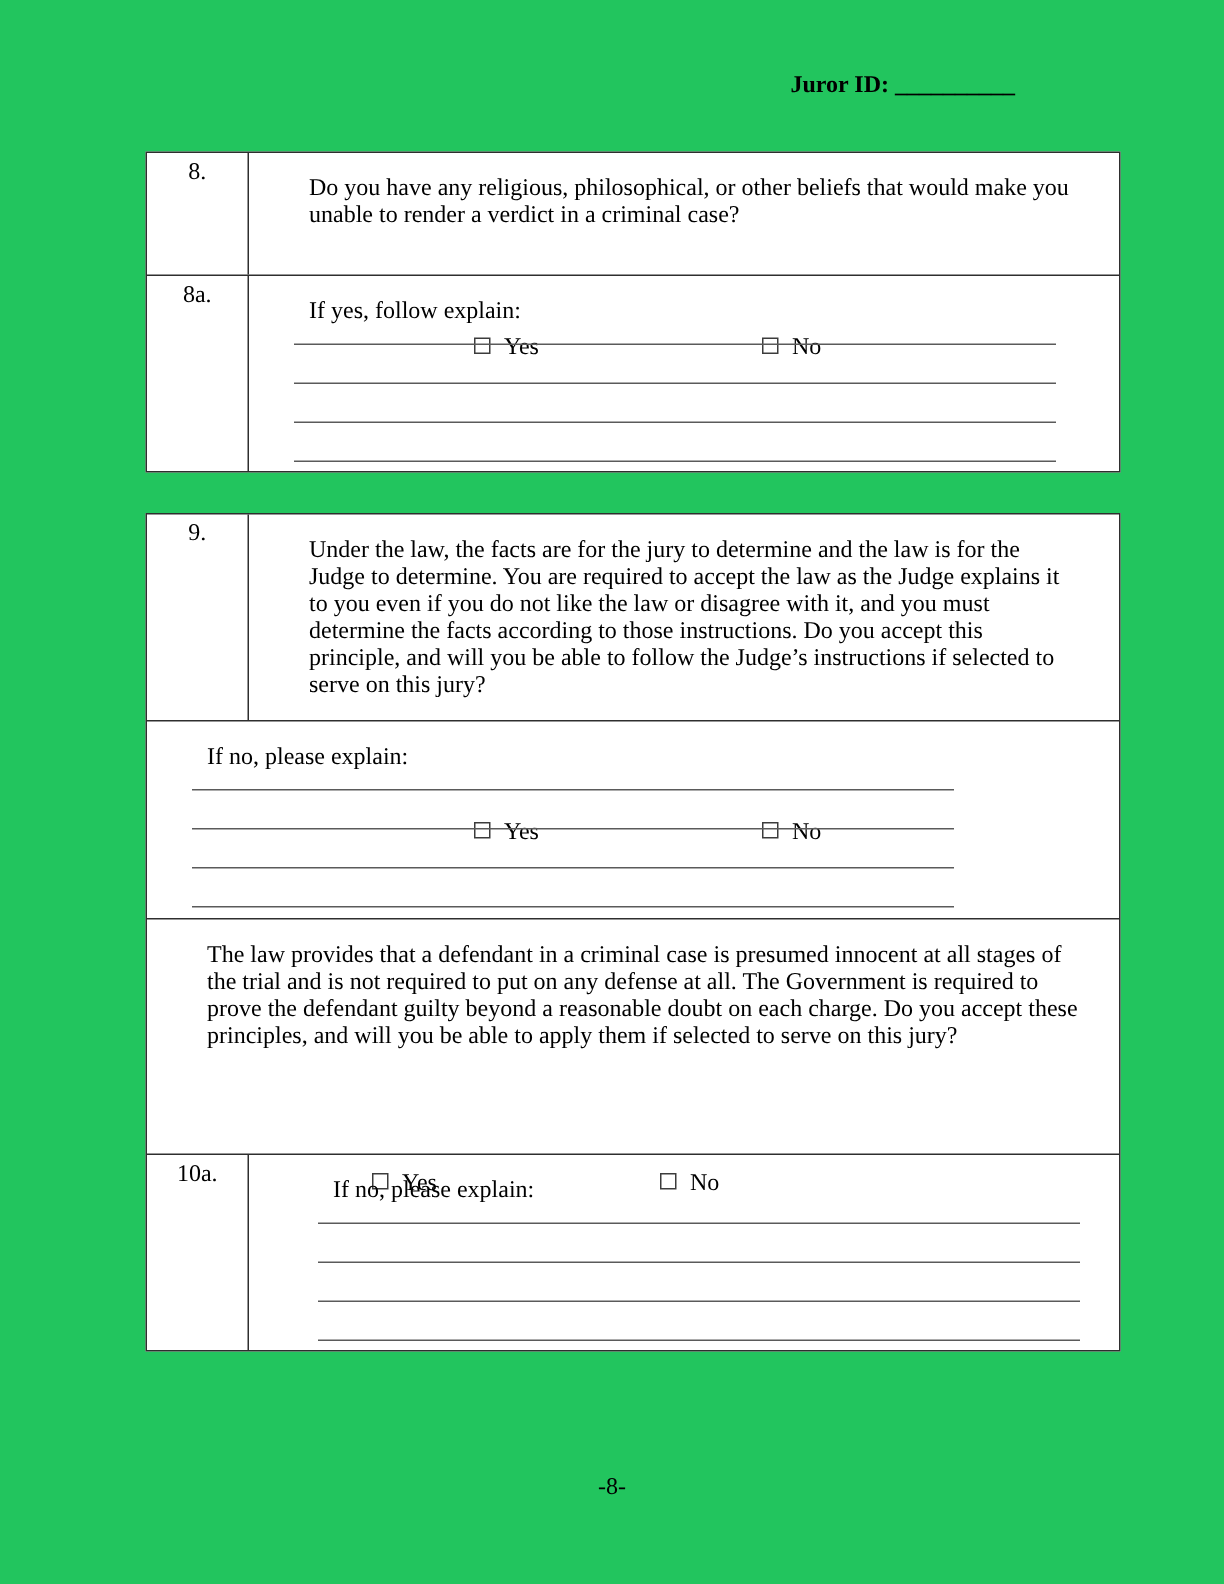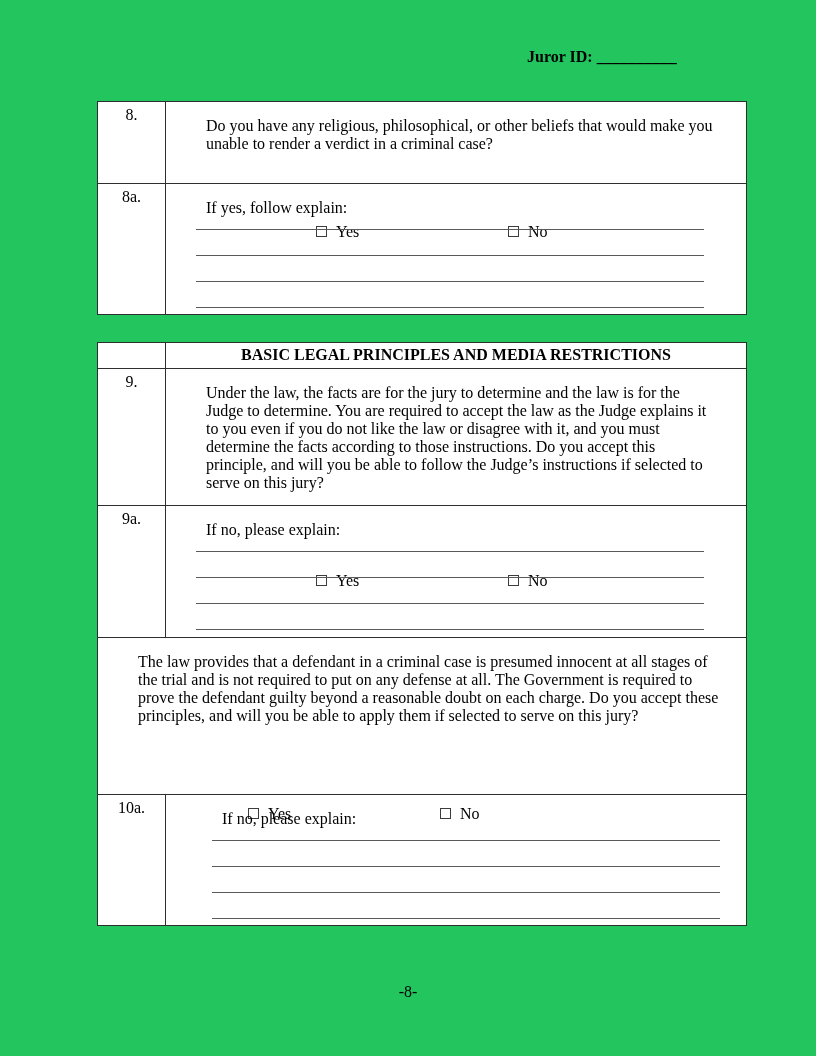--- a/index.html
+++ b/index.html
@@ -144,38 +144,33 @@
         <div class="ans-line l2"></div>
         <div class="ans-line l3"></div>
         <div class="ans-line l4"></div>
       </div>
     </div>
 
   </div>
 
   <div class="qtable t2">
 
-    <div class="trow hrow">
-      <div class="cnum"></div>
-      <div class="cbody thead">BASIC LEGAL PRINCIPLES AND MEDIA RESTRICTIONS</div>
-    </div>
 
     <div class="trow row-9">
       <div class="cnum">9.</div>
       <div class="cbody">
         <p class="qtext">Under the law, the facts are for the jury to determine and the law is for the Judge to determine. You are required to accept the law as the Judge explains it to you even if you do not like the law or disagree with it, and you must determine the facts according to those instructions. Do you accept this principle, and will you be able to follow the Judge’s instructions if selected to serve on this jury?</p>
         <div class="cb-row">
           <span class="cb cb-yes"><span class="box"></span><span>Yes</span></span>
           <span class="cb cb-no"><span class="box"></span><span>No</span></span>
         </div>
       </div>
     </div>
 
     <div class="trow row-9a">
-      <div class="cnum">9a.</div>
       <div class="cbody">
         <p class="qtext">If no, please explain:</p>
         <div class="ans-line l1"></div>
         <div class="ans-line l2"></div>
         <div class="ans-line l3"></div>
         <div class="ans-line l4"></div>
       </div>
     </div>
 
     <div class="trow row-10">

